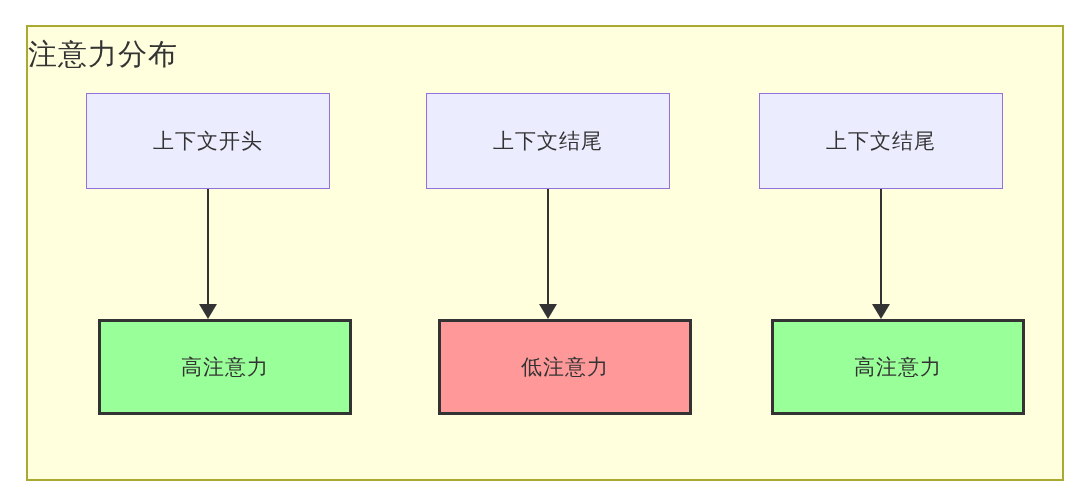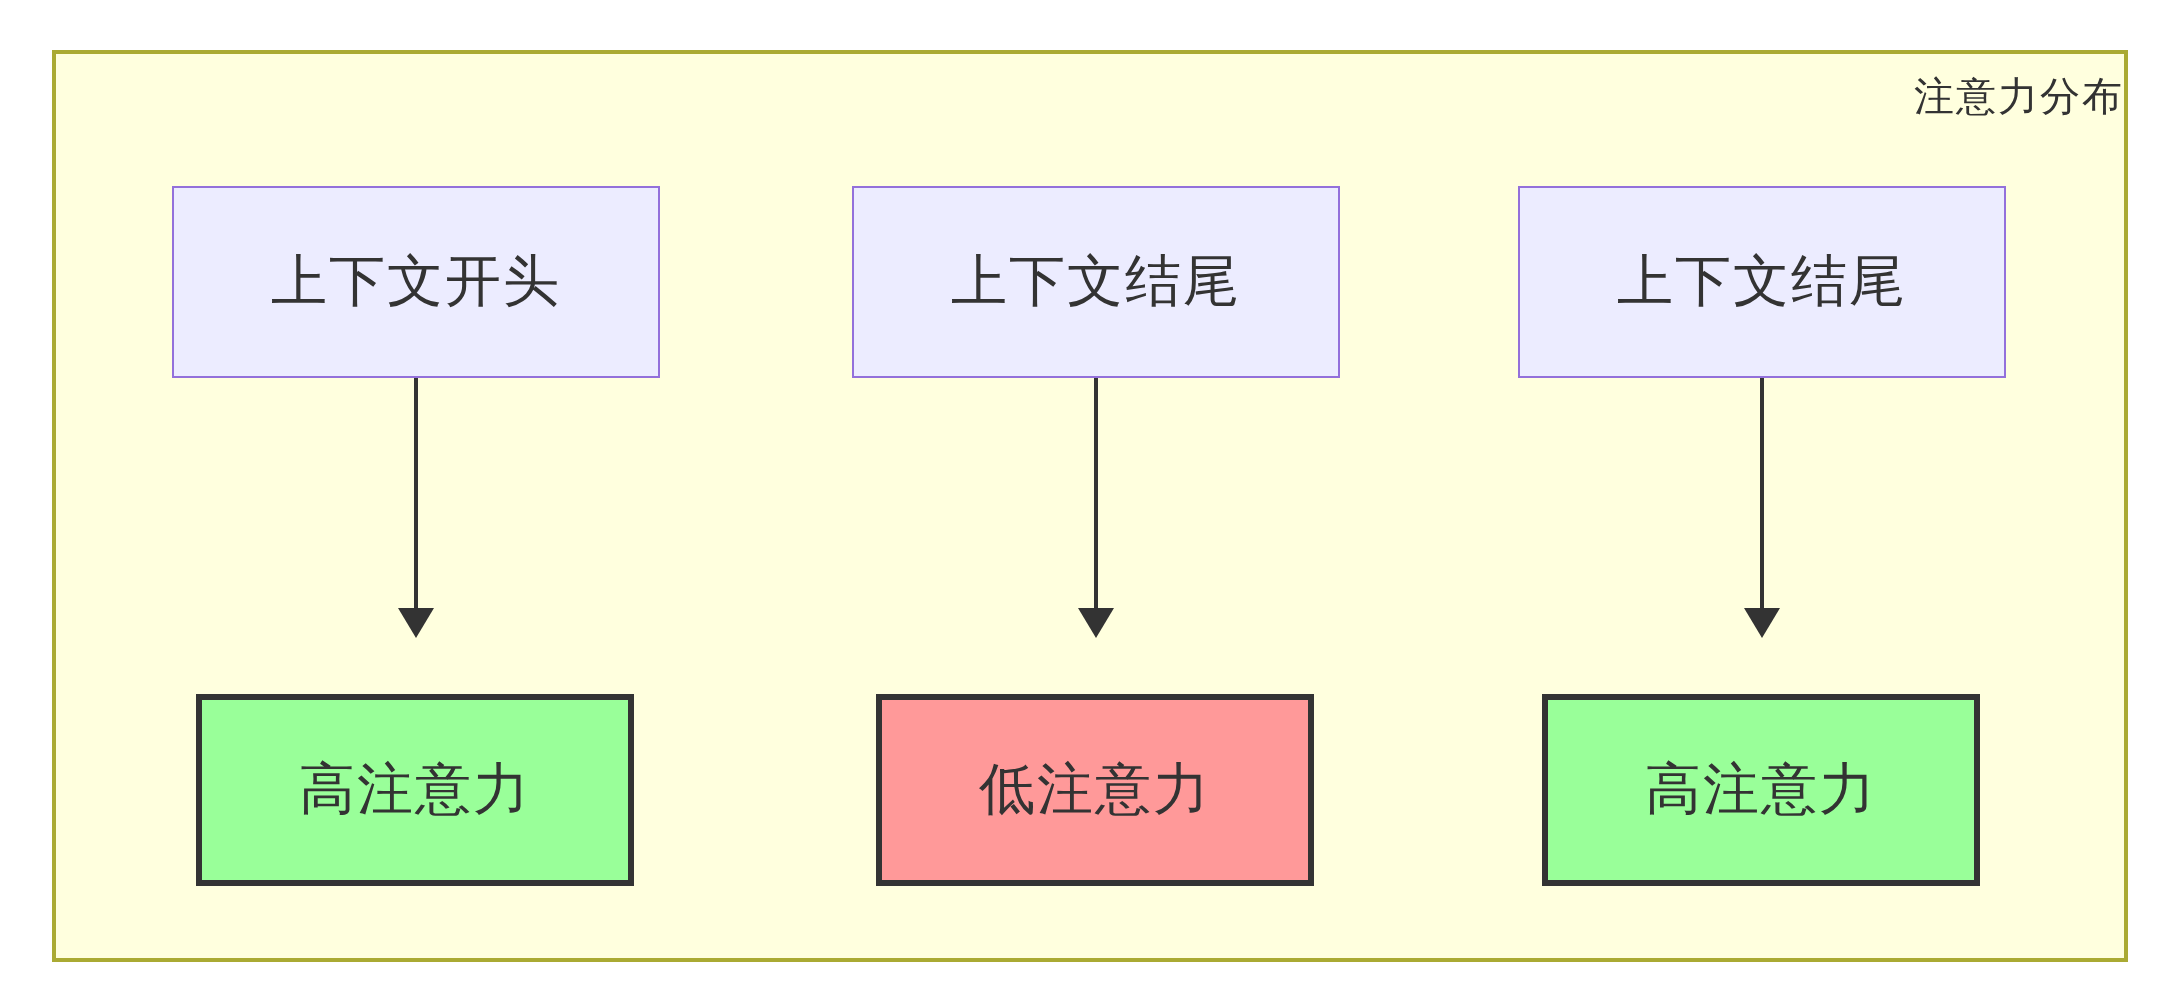--- a/index.html
+++ b/index.html
@@ -15,48 +15,47 @@
     position: absolute;
     left: 26px; top: 25px;
     width: 1038px; height: 456px;
     background: #ffffde;
     border: 2px solid #aaaa33;
   }
 
   .title {
     position: absolute;
     top: 8px; left: 0; width: 100%;
-    text-align: right;
-    font-size: 20px;
+    text-align: left;
+    font-size: 29px;
     color: #333333;
     letter-spacing: 1px;
   }
 
   .node {
     position: absolute;
     display: flex;
     align-items: center;
     justify-content: center;
-    font-size: 28px;
+    font-size: 21px;
     color: #333333;
     letter-spacing: 1px;
     text-align: center;
   }
 
   .node.source {
     top: 66px;
     width: 244px; height: 96px;
     background: #ececff;
     border: 1px solid #9370db;
   }
   .node.result {
     top: 292px;
-    width: 219px; height: 96px;
+    width: 254px; height: 96px;
     border: 3px solid #333333;
-    margin-top: 28px;
   }
   .node.result.high { background: #99ff99; }
   .node.result.low  { background: #ff9999; }
 
   .source.c1 { left: 58px;  }
   .source.c2 { left: 398px; }
   .source.c3 { left: 731px; }
 
   .result.c1 { left: 70px;  }
   .result.c2 { left: 410px; }

